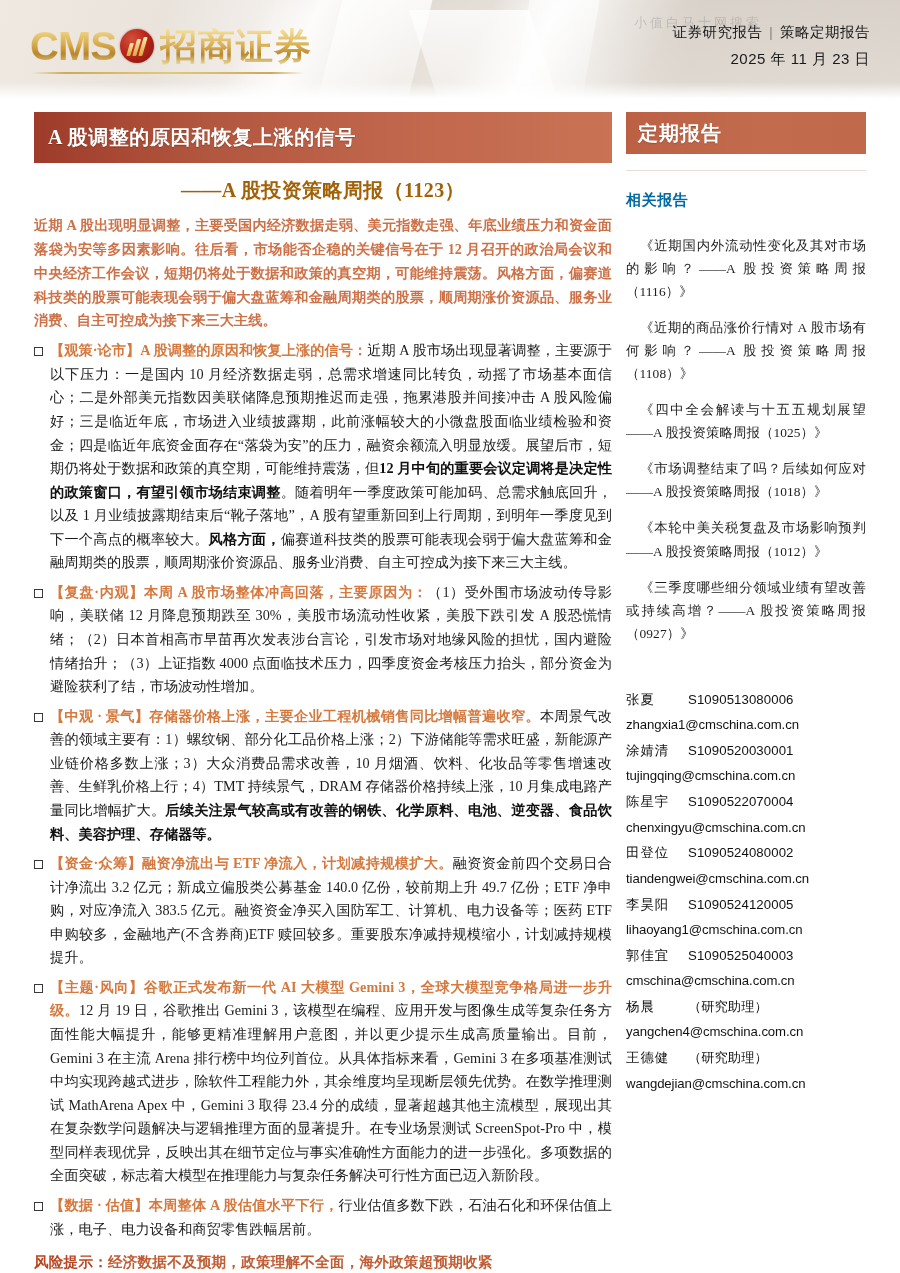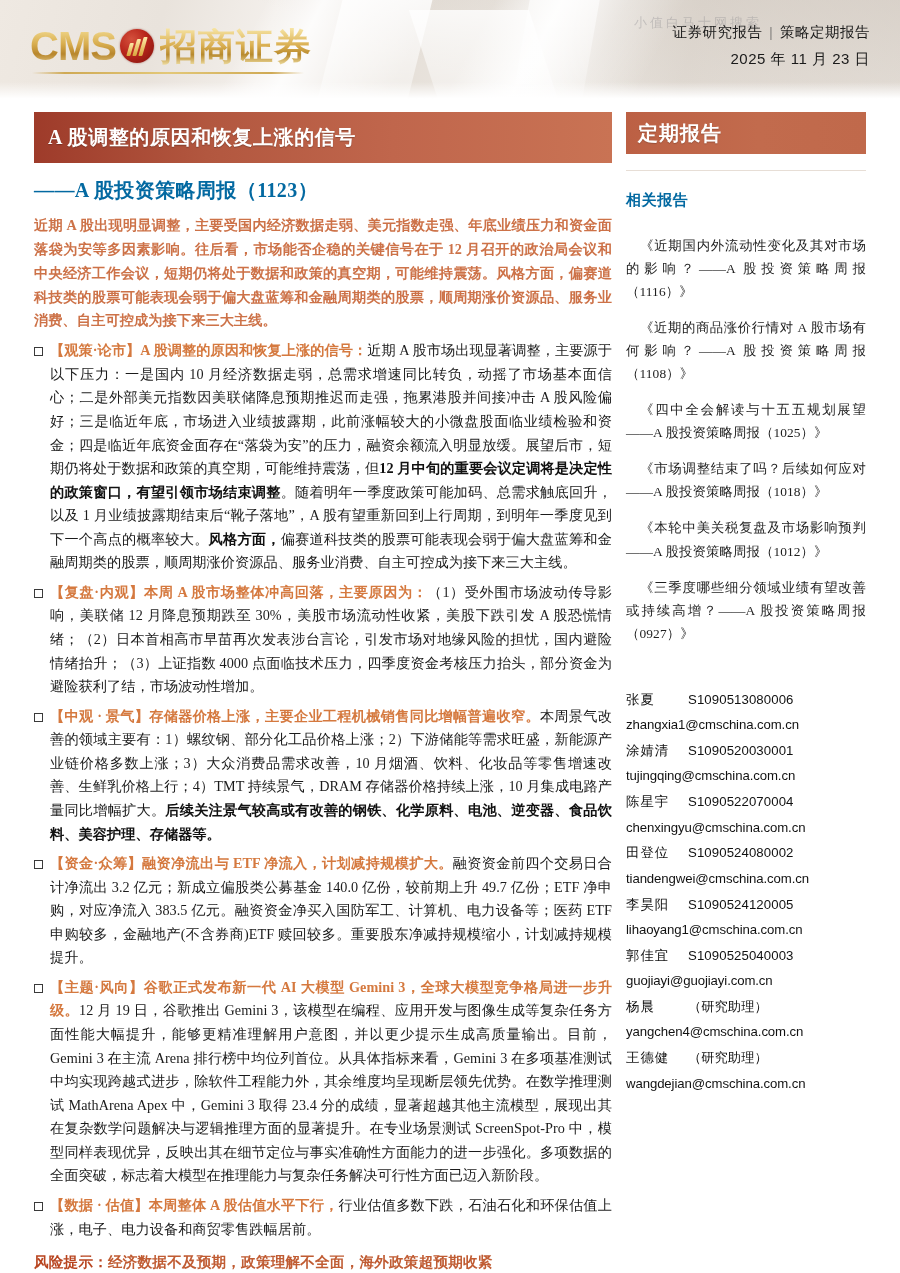--- a/index.html
+++ b/index.html
@@ -169,24 +169,24 @@
     color: #ffffff;
   }
   .title-bar .t {
     font-size: 20px;
     font-weight: bold;
     letter-spacing: 0.6px;
     text-shadow: 0 1px 1px rgba(0,0,0,0.25);
   }
   .subtitle {
     margin-top: 14px;
-    text-align: left;
+    text-align: center;
     font-size: 20px;
     font-weight: bold;
-    color: #0369a1;
+    color: #a16207;
     letter-spacing: 0.4px;
   }
 
   .side-title-bar {
     height: 42px;
     background: linear-gradient(90deg, #bc6044 0%, #c26b4d 55%, #c0694b 100%);
     display: flex; align-items: center;
     padding-left: 12px;
     color: #ffffff;
   }
@@ -417,21 +417,21 @@
       <div class="analyst-row">
         <span class="analyst-name">李昊阳</span>
         <span class="analyst-code">S1090524120005</span>
       </div>
       <div class="analyst-mail">lihaoyang1@cmschina.com.cn</div>
 
       <div class="analyst-row">
         <span class="analyst-name">郭佳宜</span>
         <span class="analyst-code">S1090525040003</span>
       </div>
-      <div class="analyst-mail">guojiayi@guojiayi.com.cn</div>
+      <div class="analyst-mail">cmschina@cmschina.com.cn</div>
 
       <div class="analyst-row">
         <span class="analyst-name">杨晨</span>
         <span class="analyst-code">（研究助理）</span>
       </div>
       <div class="analyst-mail">yangchen4@cmschina.com.cn</div>
 
       <div class="analyst-row">
         <span class="analyst-name">王德健</span>
         <span class="analyst-code">（研究助理）</span>

